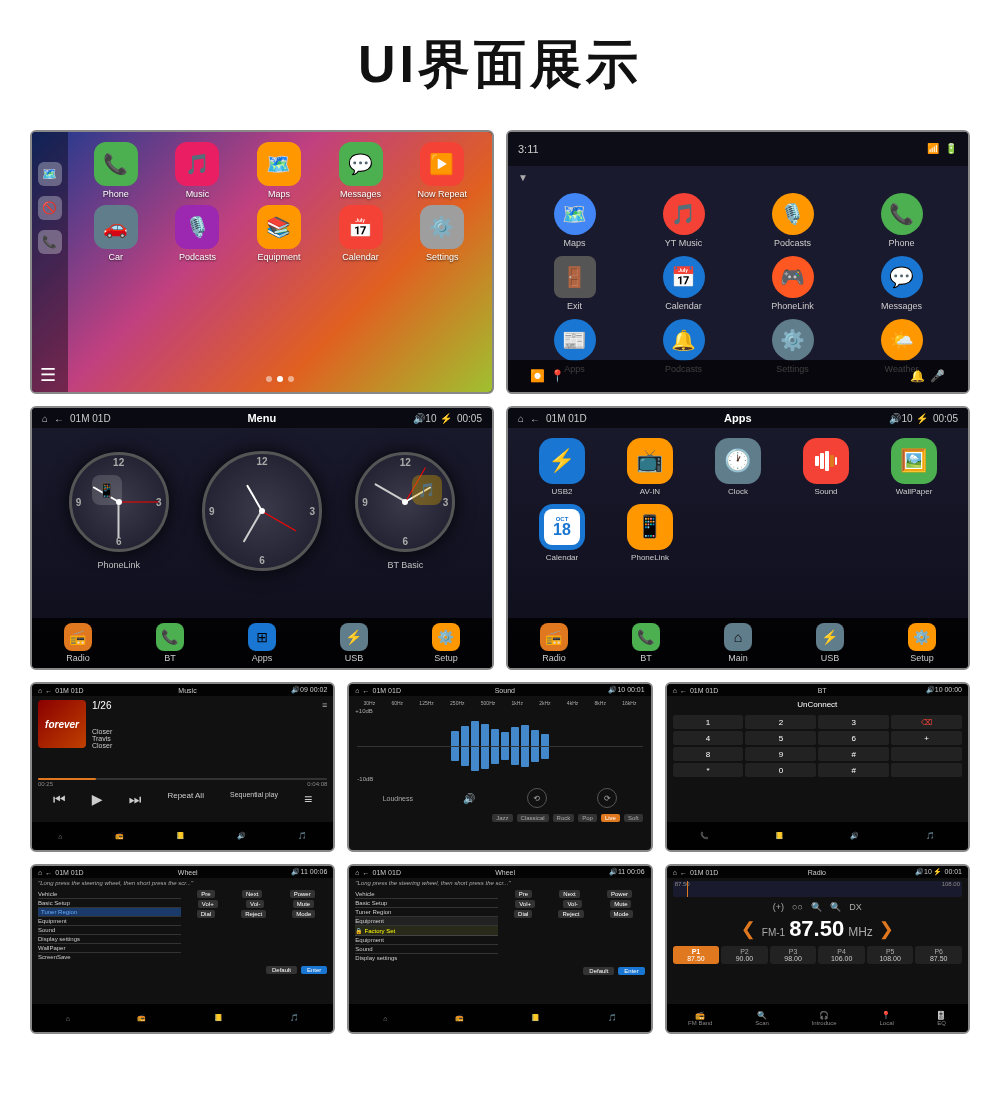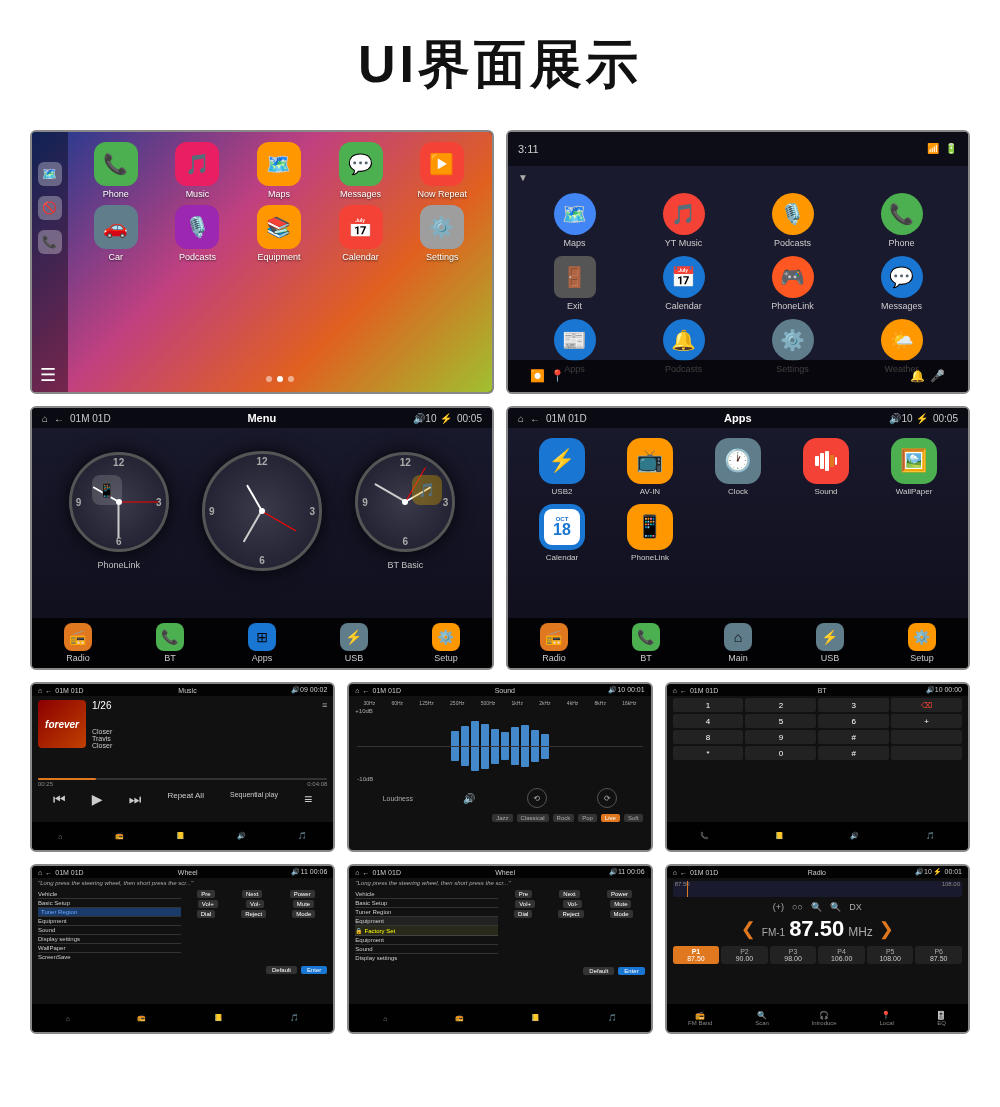--- a/index.html
+++ b/index.html
@@ -798,20 +798,21 @@
   <div class="screen-cell small-cell">
     <div class="small-topbar">
       <div style="display:flex;gap:3px;">
         <span>⌂</span>
         <span>←</span>
         <span>01M 01D</span>
       </div>
       <span>BT</span>
       <div>🔊10 00:00</div>
     </div>
+    <div style="padding:4px 6px;font-size:8px;color:white;text-align:center;">UnConnect</div>
 
     <div style="display:grid;grid-template-columns:repeat(4,1fr);gap:2px;padding:2px 6px;">
       <div style="background:#222;border-radius:2px;height:14px;display:flex;align-items:center;justify-content:center;font-size:8px;color:white;">1</div>
       <div style="background:#222;border-radius:2px;height:14px;display:flex;align-items:center;justify-content:center;font-size:8px;color:white;">2</div>
       <div style="background:#222;border-radius:2px;height:14px;display:flex;align-items:center;justify-content:center;font-size:8px;color:white;">3</div>
       <div style="background:#222;border-radius:2px;height:14px;display:flex;align-items:center;justify-content:center;font-size:8px;color:#f44336;">⌫</div>
       <div style="background:#222;border-radius:2px;height:14px;display:flex;align-items:center;justify-content:center;font-size:8px;color:white;">4</div>
       <div style="background:#222;border-radius:2px;height:14px;display:flex;align-items:center;justify-content:center;font-size:8px;color:white;">5</div>
       <div style="background:#222;border-radius:2px;height:14px;display:flex;align-items:center;justify-content:center;font-size:8px;color:white;">6</div>
       <div style="background:#222;border-radius:2px;height:14px;display:flex;align-items:center;justify-content:center;font-size:8px;color:white;">+</div>

